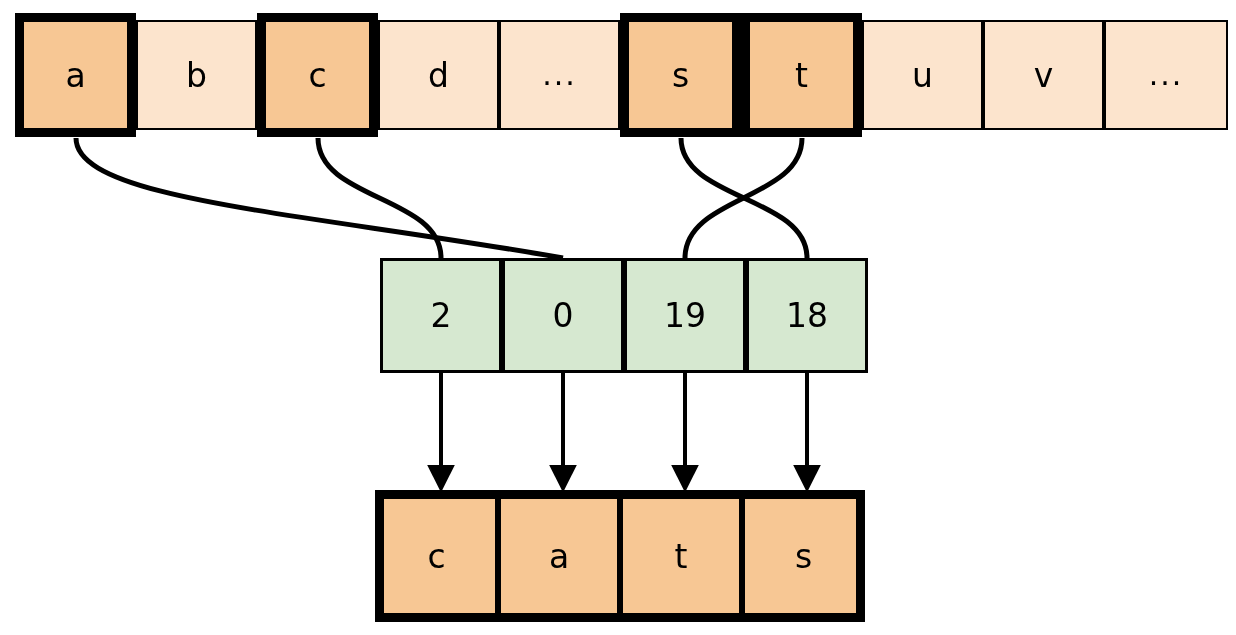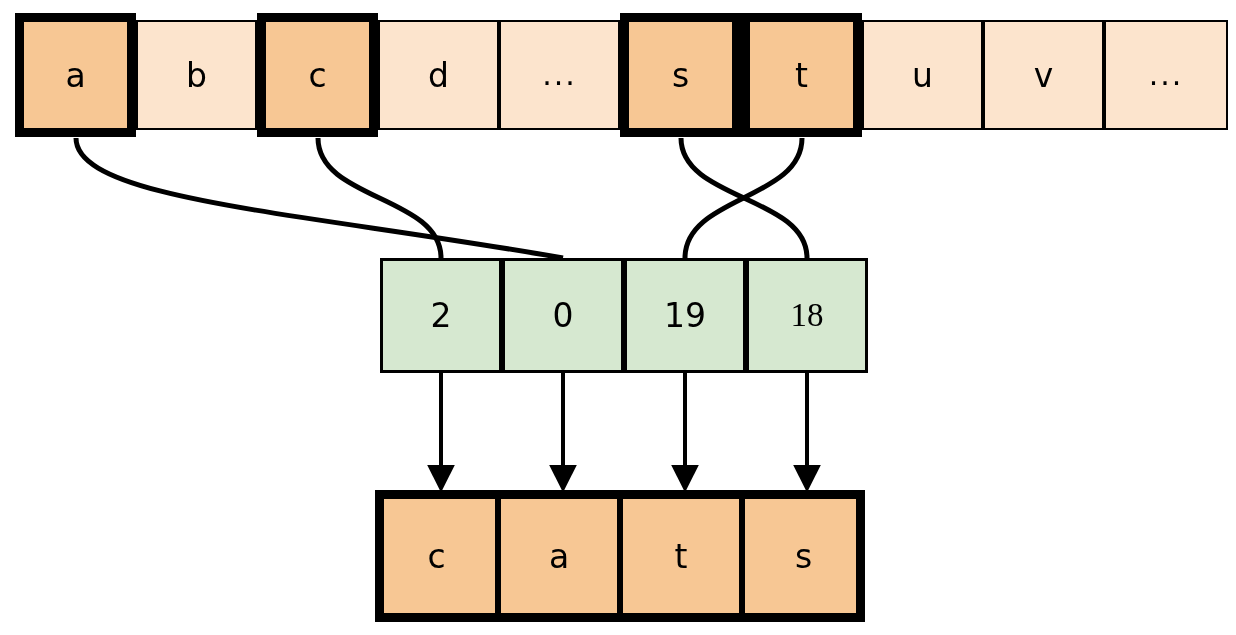--- a/index.html
+++ b/index.html
@@ -187,21 +187,21 @@
   <div id="index-row">
       <div class="cell index-cell" style="left: 0px; width: 122px;">
         <span>2</span>
       </div>
       <div class="cell index-cell" style="left: 122px; width: 122px;">
         <span>0</span>
       </div>
       <div class="cell index-cell" style="left: 244px; width: 122px;">
         <span>19</span>
       </div>
-      <div class="cell index-cell" style="left: 366px; width: 122px; font-family: Liberation Serif, serif;">
+      <div class="cell index-cell" style="left: 366px; width: 122px;">
         <span>18</span>
       </div>
     </div>
 
   <div id="output-row">
       <div class="cell output-cell" style="left: 0px; width: 123px;">
         <span>c</span>
       </div>
       <div class="cell output-cell" style="left: 123px; width: 122px;">
         <span>a</span>

